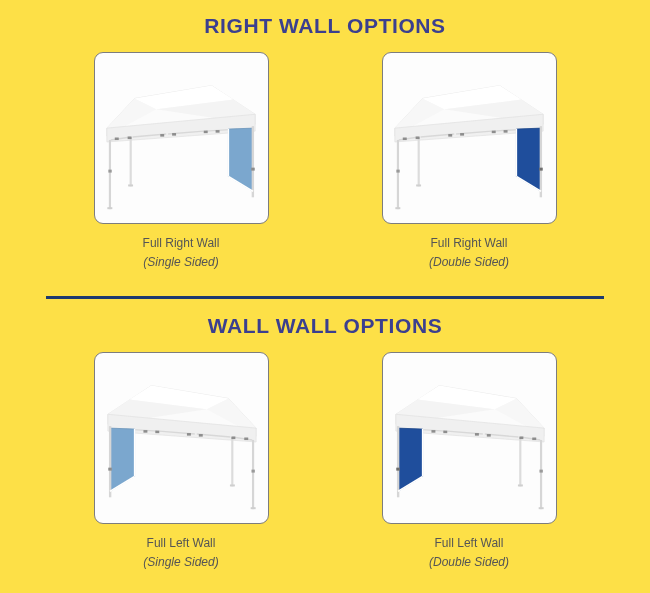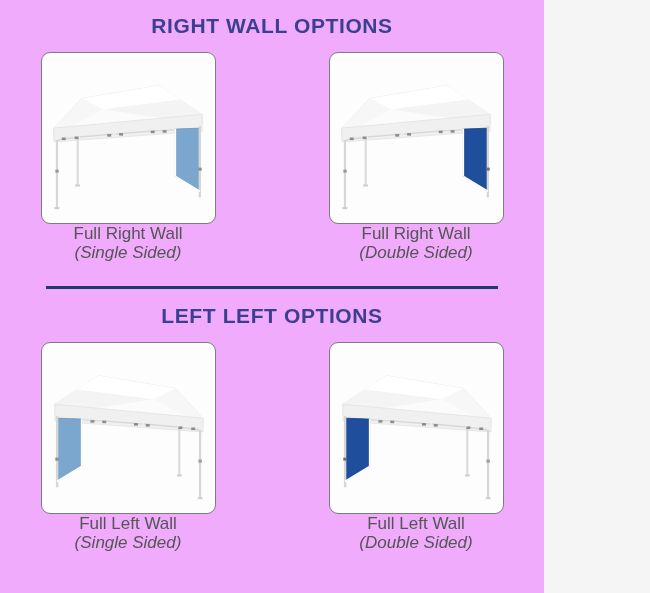--- a/index.html
+++ b/index.html
@@ -8,24 +8,24 @@
   }
   body {
     width: 650px;
     height: 593px;
     background: #f5f5f5;
     font-family: "Liberation Sans", sans-serif;
     overflow: hidden;
     position: relative;
   }
   .page {
-    width: 544px;
+    width: 650px;
     height: 593px;
     position: relative;
-    background: #f0abfc;
+    background: #fde047;
   }
   .section-title {
     text-align: center;
     font-size: 21px;
     font-weight: bold;
     letter-spacing: 0.6px;
     color: #3b3f8f;
     font-family: "Liberation Sans", sans-serif;
   }
   .divider {
@@ -48,23 +48,23 @@
     width: 175px;
     height: 172px;
     border: 1.5px solid #7d7d7d;
     border-radius: 9px;
     background: #fdfdfd;
     box-sizing: border-box;
     position: relative;
     overflow: hidden;
   }
   .caption {
-    margin-top: 0;
+    margin-top: 10px;
     text-align: center;
-    font-size: 17px;
+    font-size: 12px;
     line-height: 19px;
     color: #555555;
     font-family: "Liberation Sans", sans-serif;
   }
   .caption .l2 { display: block; font-style: italic; }
   svg.canopy { display:block; width: 100%; height: 100%; }
 </style>
 </head>
 <body>
 
@@ -156,21 +156,21 @@
         </div>
       </div>
 
     </div>
   </div>
 
   <div class="divider" style="margin-top:24px;"></div>
 
   <div>
 
-    <div class="section-title" style="padding-top:15px; padding-bottom:14px;">LEFT LEFT OPTIONS</div>
+    <div class="section-title" style="padding-top:15px; padding-bottom:14px;">WALL WALL OPTIONS</div>
 
     <div class="cards-row">
 
       <div class="card-block">
         <div class="card">
           <svg class="canopy" viewBox="0 0 175 172">
 
             <path d="M163,76 L135,46 L57,33 L13,62 L13,72 L163,84 Z" fill="#fbfbfb" stroke="#e3e3e3" stroke-width="0.7"></path>
             <path d="M135,46 L57,33 L35,47 L113,57 Z" fill="#ffffff"></path>
             <path d="M163,76 L135,46 L113,57 L163,84 Z" fill="#f7f7f7"></path>

